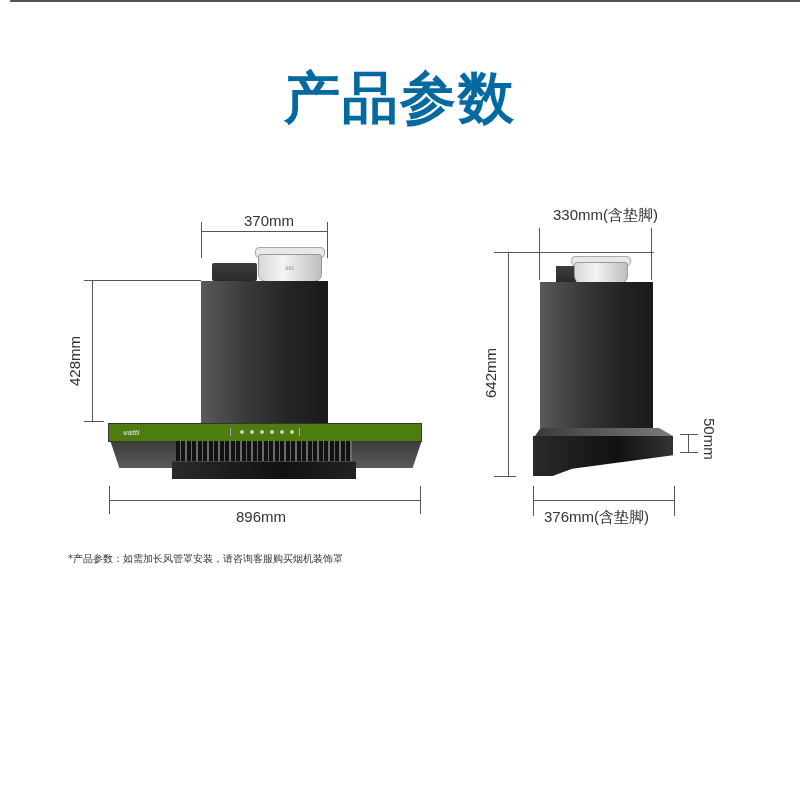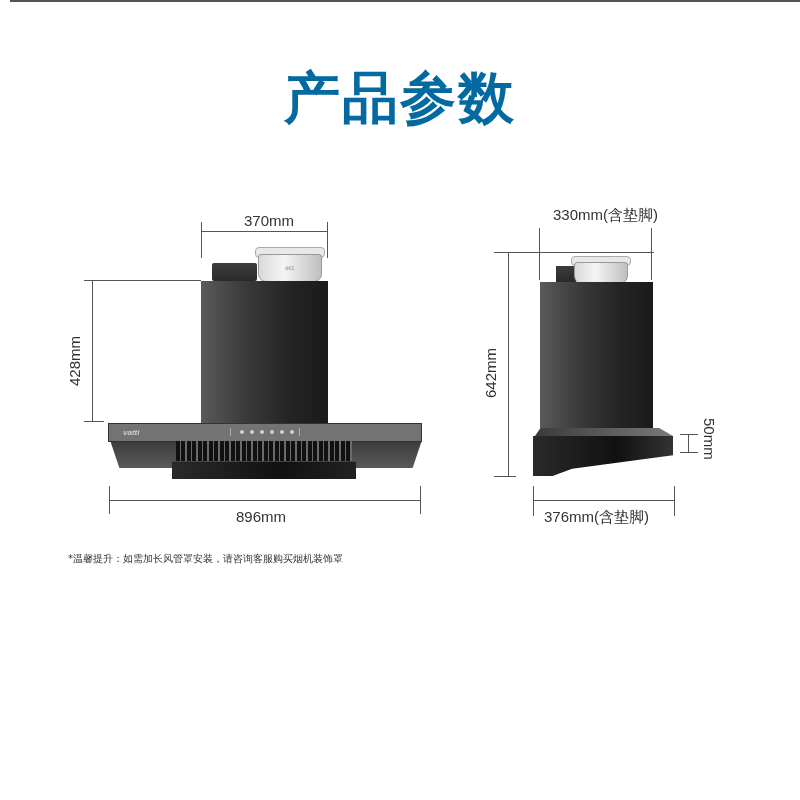--- a/index.html
+++ b/index.html
@@ -10,21 +10,21 @@
   .dim-line { position:absolute; background:#555; }
   .dim-label { position:absolute; font-size:15px; color:#333; white-space:nowrap; font-family:"Liberation Sans","DejaVu Sans",sans-serif; }
   .dim-label.v { transform-origin:left top; transform:rotate(-90deg); }
   .dim-label.v90 { transform-origin:left top; transform:rotate(90deg); }
   .note { position:absolute; left:68px; top:552px; font-size:10px; color:#333; white-space:nowrap; }
   
   .chimney { background:linear-gradient(90deg,#5a5a5a 0%,#3a3a3a 35%,#242424 70%,#1a1a1a 100%); }
   .motor-box { background:linear-gradient(180deg,#3d3d3d,#2a2a2a); }
   .duct { background:linear-gradient(90deg,#d9d9d9,#f4f4f4 40%,#bfbfbf 100%); border:1px solid #999; border-radius:3px 3px 8px 8px; }
   .duct-rim { background:#e8e8e8; border:1px solid #aaa; border-radius:4px; }
-  .panel { background:#737373; border:1px solid #333;font-style:italic; }
+  .panel { background:#4d7c0f; border:1px solid #333;font-style:italic; }
   .brand { color:#cfcfcf; font-size:8px; font-weight:bold; font-family:"Liberation Sans",sans-serif; }
   .btn-dot { width:4px; height:4px; border-radius:50%; background:#cfcfcf; position:absolute; }
   .side-wing { background:linear-gradient(180deg,#3a3a3a,#5a5a5a); }
   .grille { background:repeating-linear-gradient(90deg,#111 0px,#111 4px,#6b6b6b 4px,#6b6b6b 5.5px); }
   .bottom-bar { background:linear-gradient(90deg,#2a2a2a,#111 60%,#222); border-top:1px solid #444; }
 </style>
 </head>
 <body>
 
 <div class="top-border"></div>
@@ -99,13 +99,13 @@
   <div class="dim-line" style="left:688px;top:434px;width:1px;height:18px;"></div>
   <div class="dim-line" style="left:680px;top:452px;width:18px;height:1px;"></div>
   <div class="dim-label v90" style="left:718px;top:418px;">50mm</div>
 
   <div class="dim-line" style="left:533px;top:486px;width:1px;height:30px;"></div>
   <div class="dim-line" style="left:674px;top:486px;width:1px;height:30px;"></div>
   <div class="dim-line" style="left:533px;top:500px;width:142px;height:1px;"></div>
   <div class="dim-label" style="left:544px;top:508px;text-align:center;">376mm(含垫脚)</div>
 </div>
 
-<div class="note">*温馨提升：如需加长风管罩安装，请咨询客服购买烟机装饰罩</div>
+<div class="note">*产品参数：如需加长风管罩安装，请咨询客服购买烟机装饰罩</div>
 
 </body></html>

